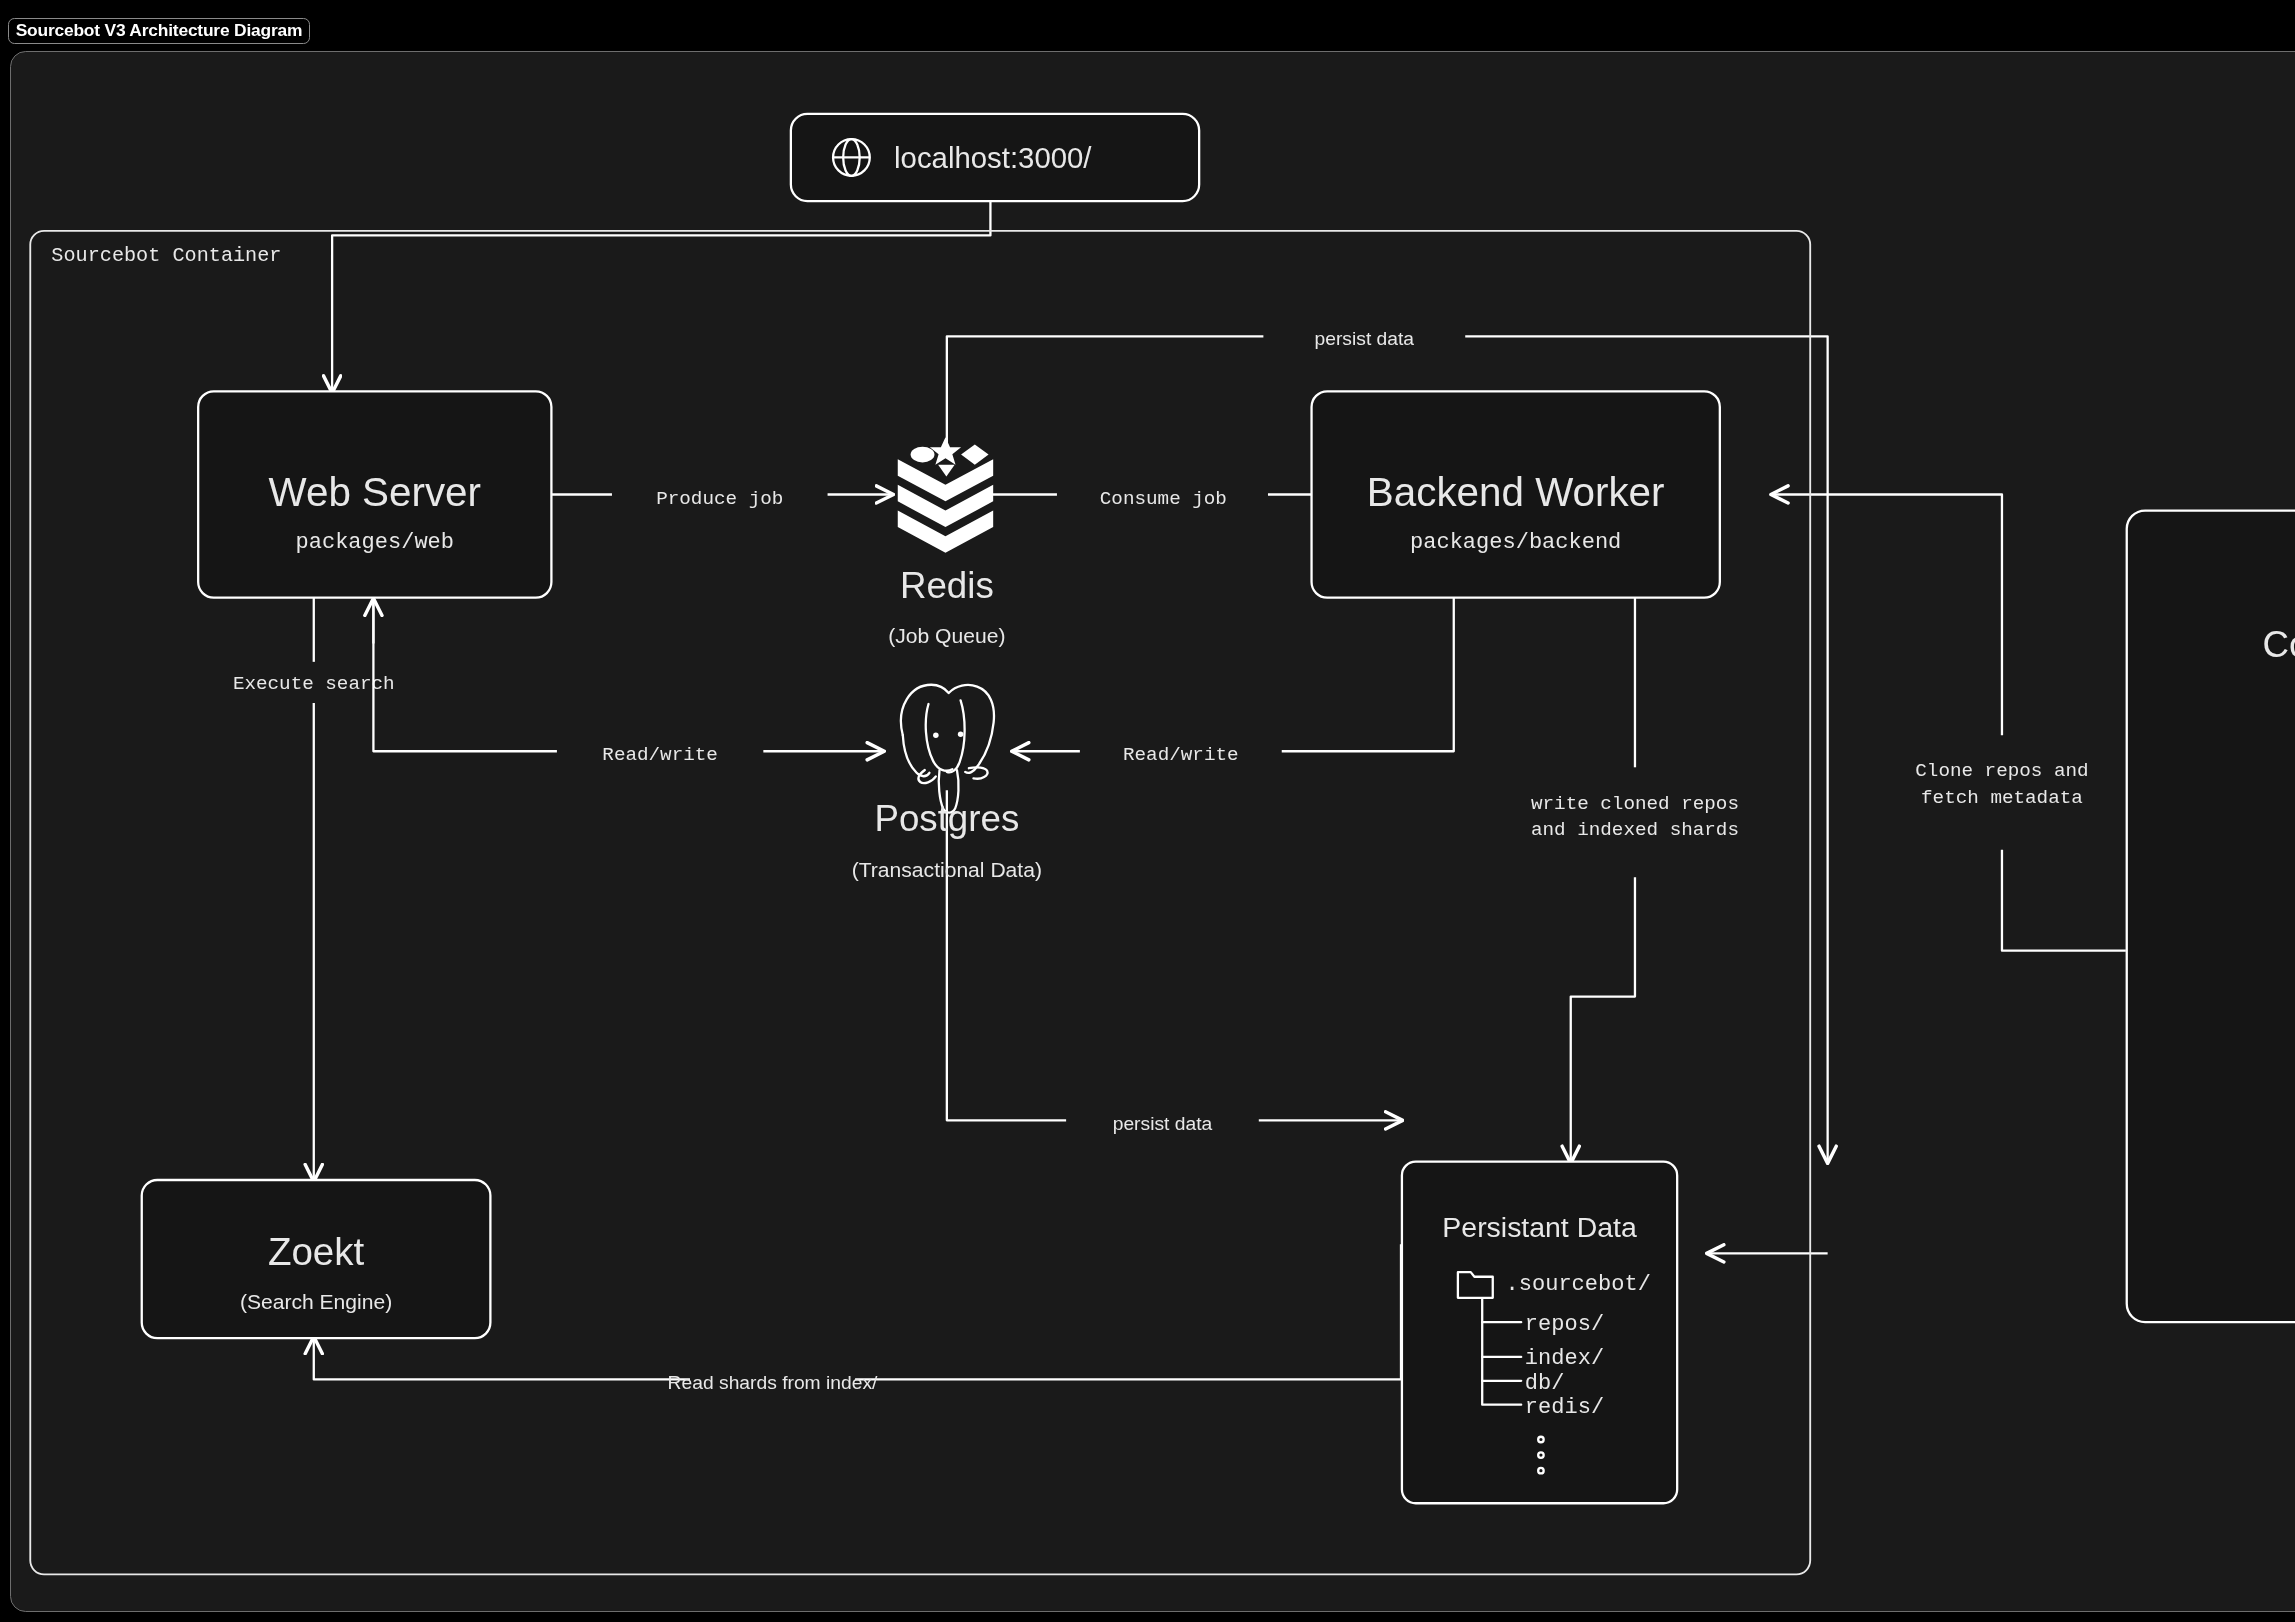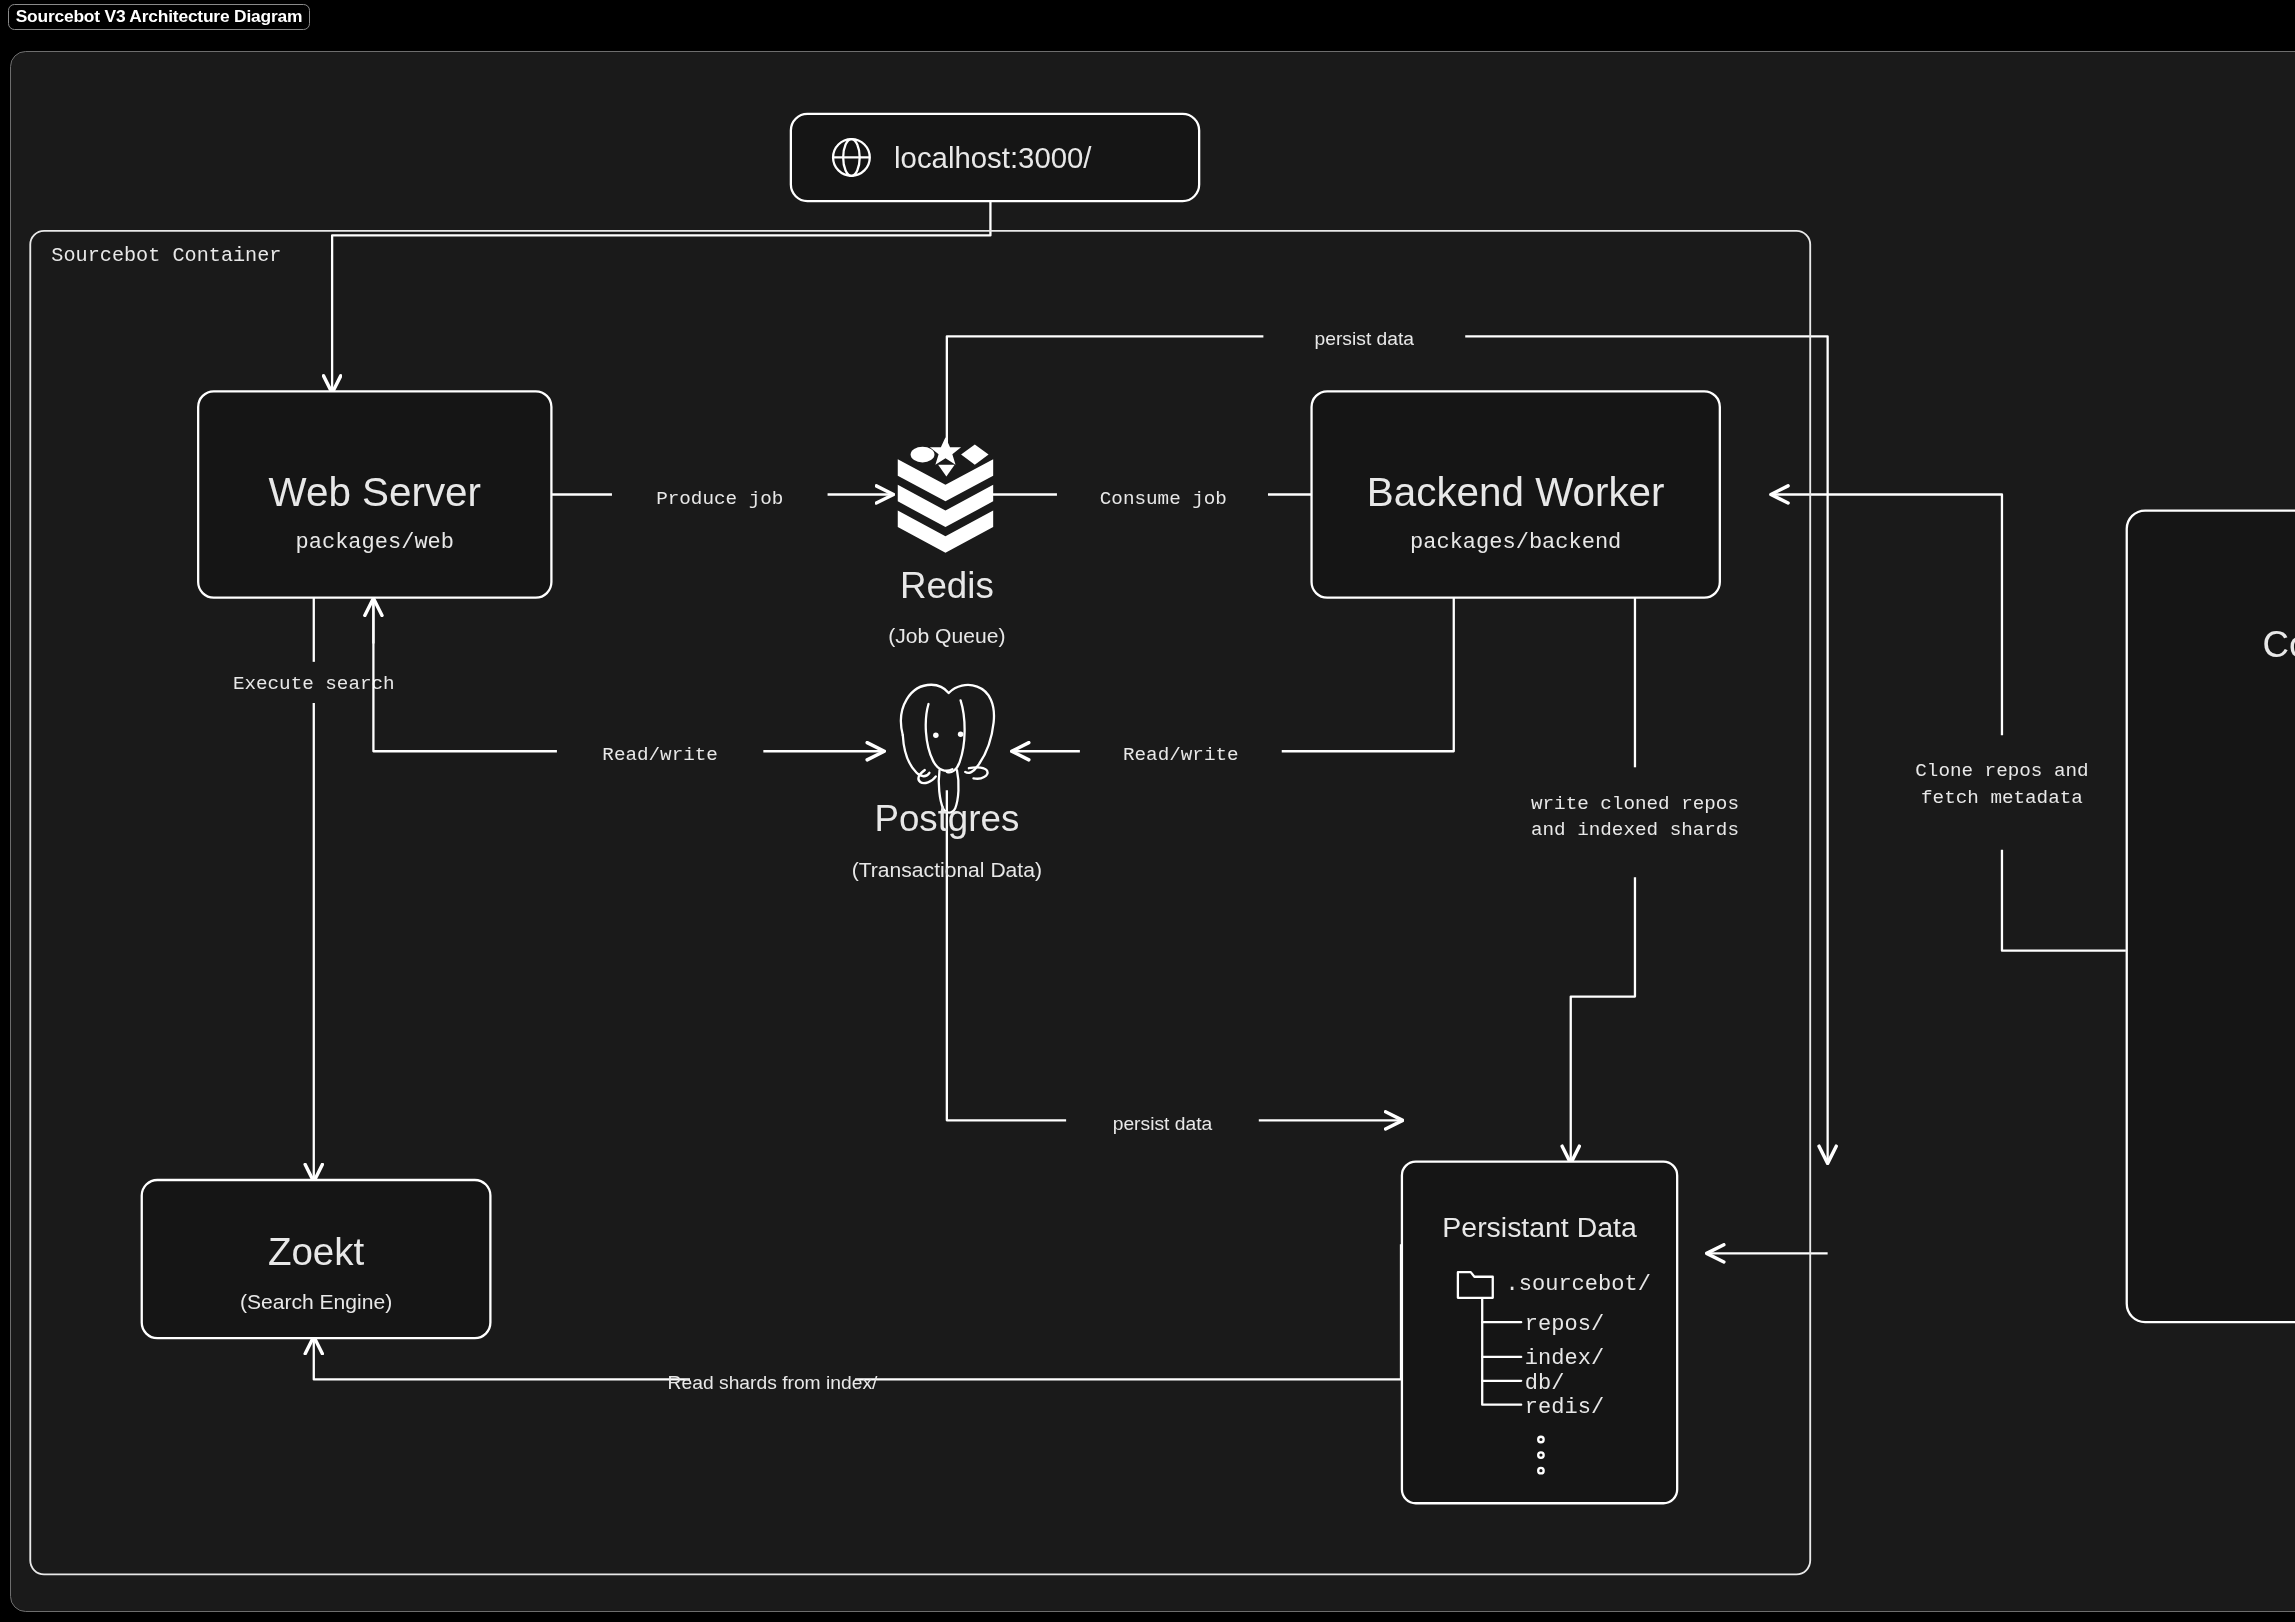--- a/index.html
+++ b/index.html
@@ -14,21 +14,21 @@
   #root {
     position: relative;
     width: 2652px;
     height: 1622px;
     background: #000000;
   }
   
   #title-badge {
     position: absolute;
     left: 8.3px;
-    top: 4px;
+    top: 18px;
     padding: 2.8px 6.4px 3.7px 6.4px;
     border: 1.8px solid #8a8a8a;
     border-radius: 6.4px;
     background: #000000;
     color: #ffffff;
     font-family: "Liberation Sans", sans-serif;
     font-weight: bold;
     font-size: 17.4px;
     line-height: 1;
     letter-spacing: -0.2px;

